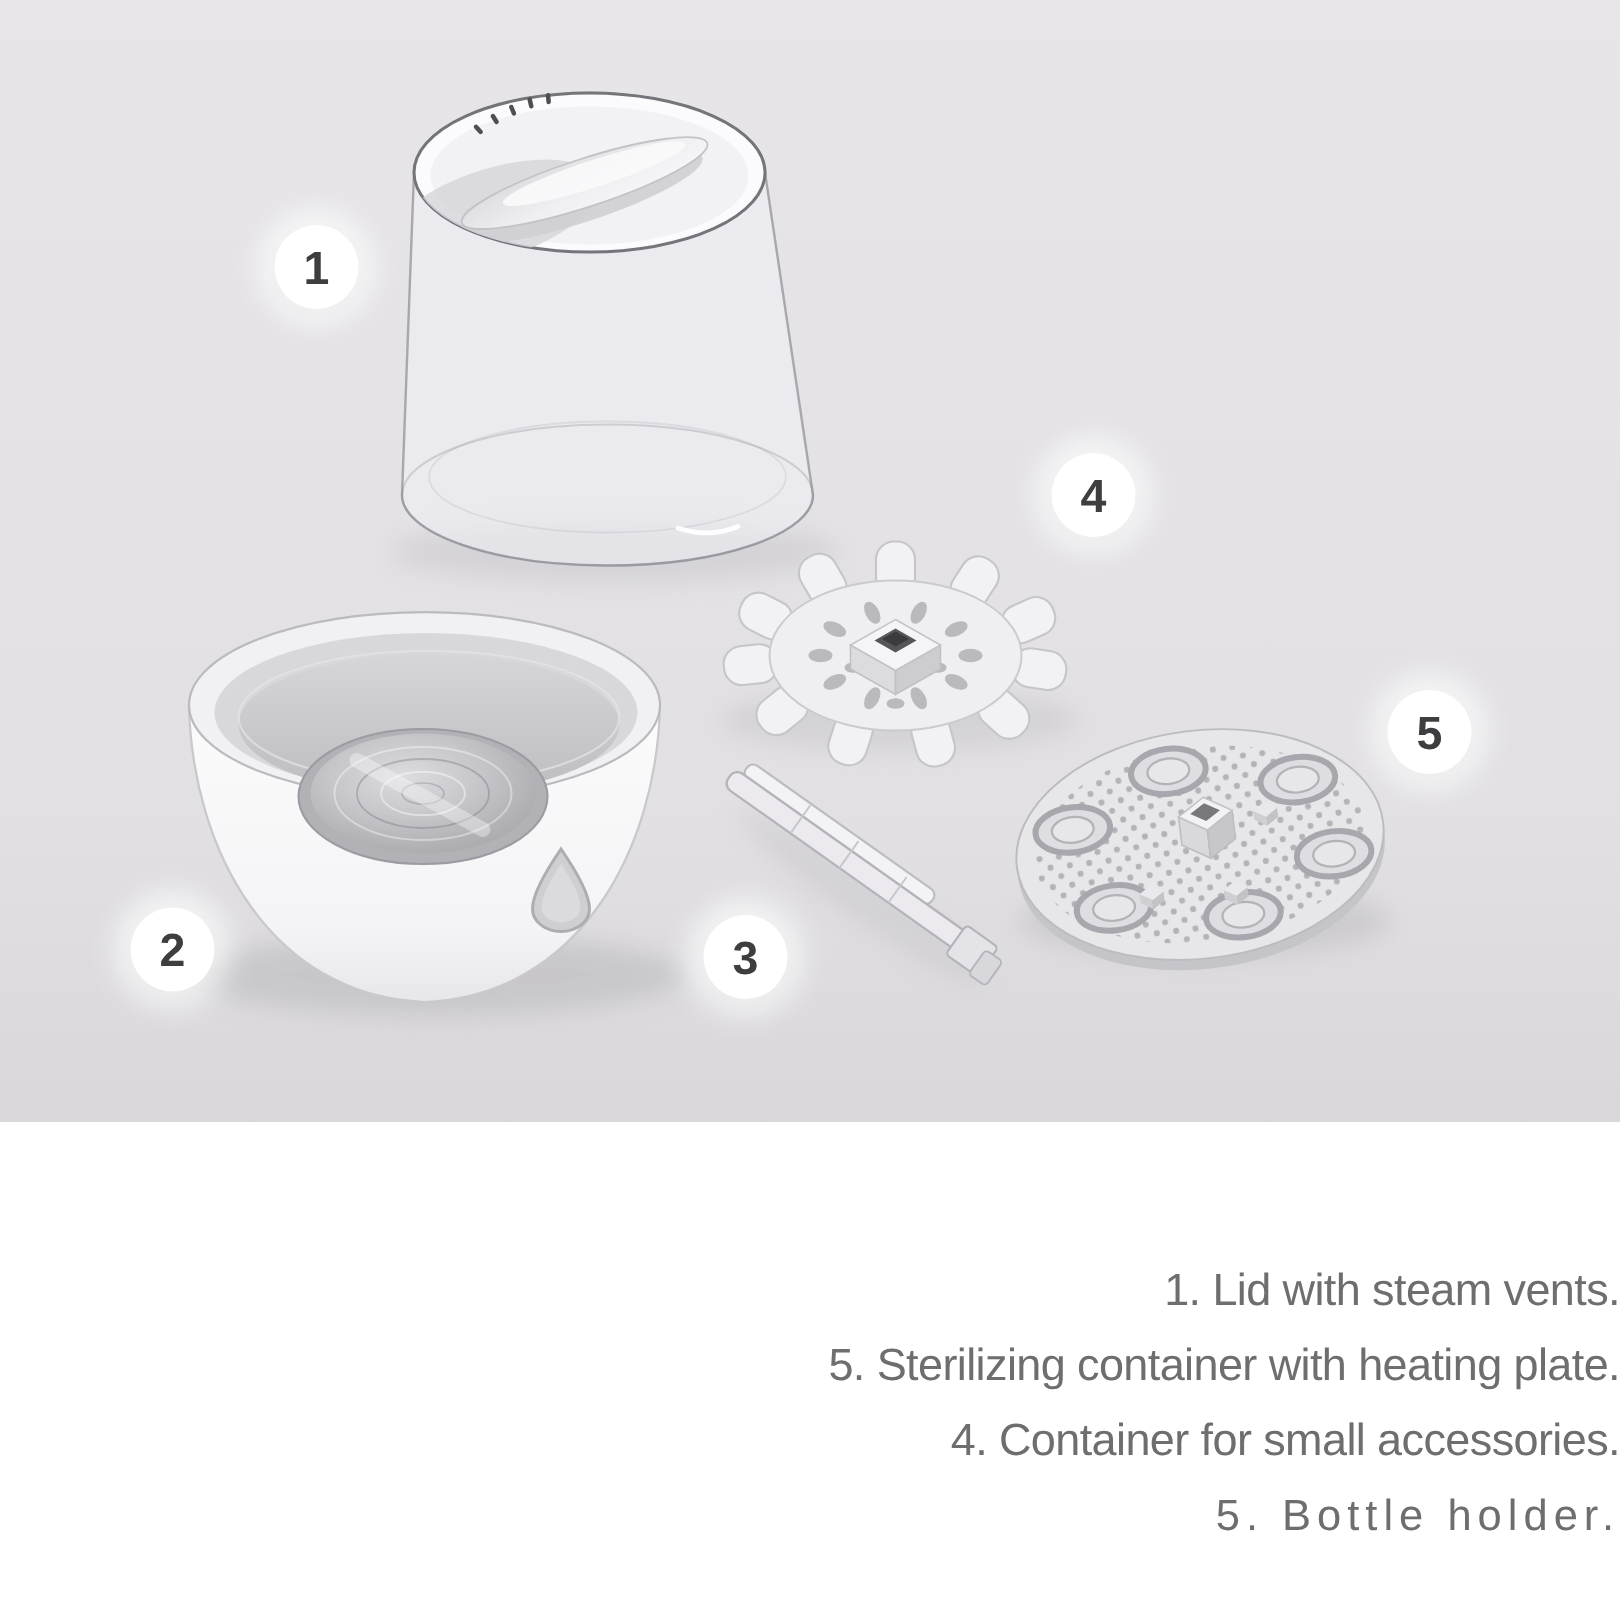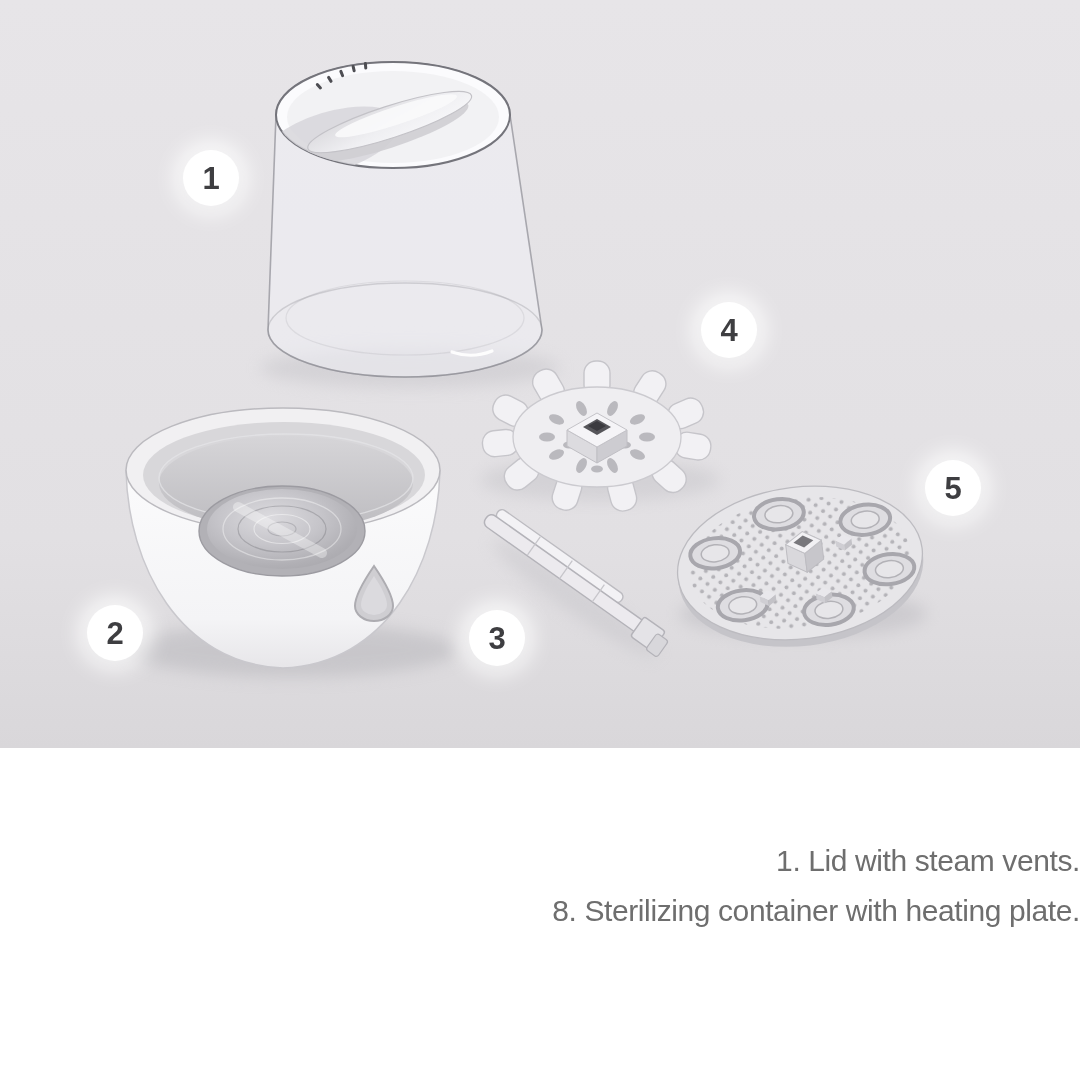--- a/index.html
+++ b/index.html
@@ -276,15 +276,17 @@
     <div class="badge" style="left:701px; top:302px;">
       <span>4</span>
     </div>
     <div class="badge" style="left:925px; top:460px;">
       <span>5</span>
     </div>
   </div>
 
   <div class="legend">
     <p>1. Lid with steam vents.</p>
-    <p>8. Sterilizing container with heating plate.</p>
+    <p>5. Sterilizing container with heating plate.</p>
+    <p>4. Container for small accessories.</p>
+    <p class="spaced">5. Bottle holder.</p>
   </div>
 </div>
 
 </body></html>

